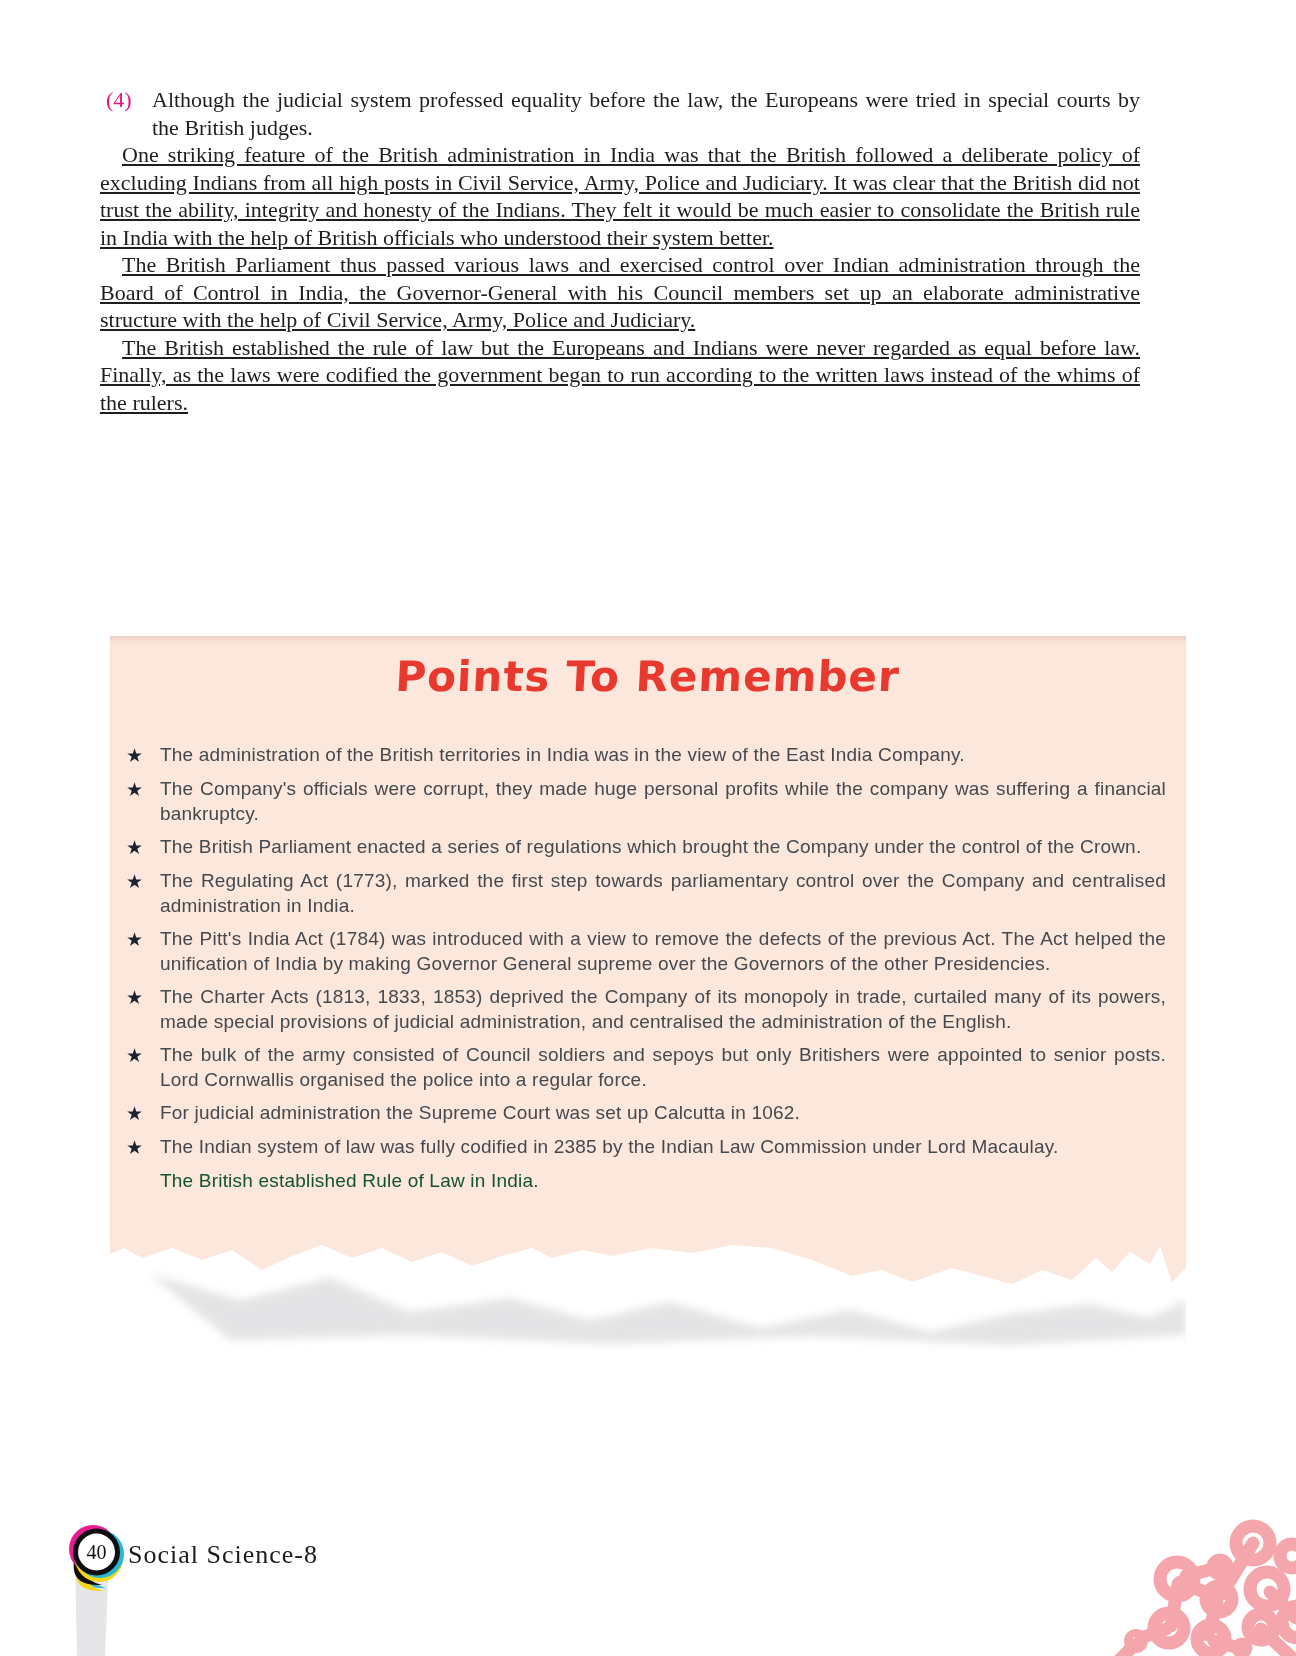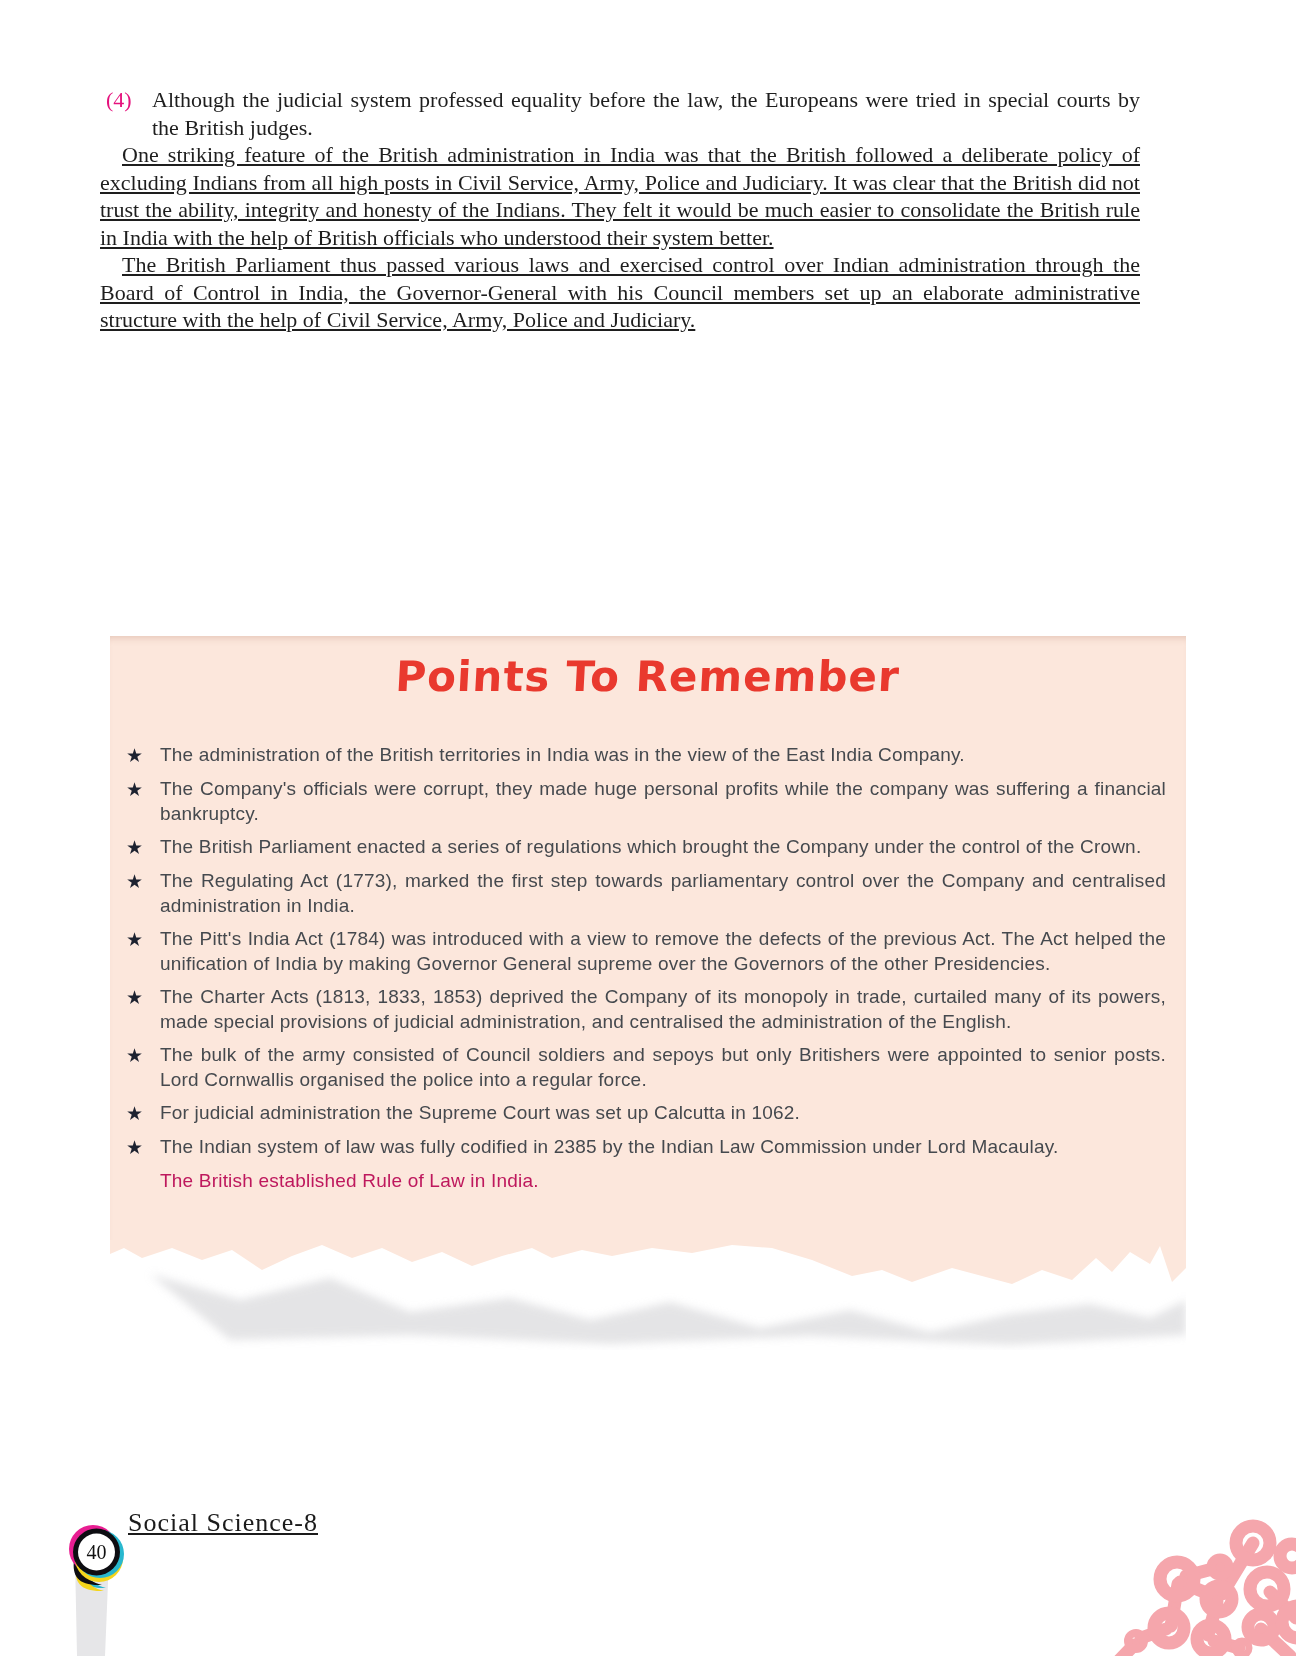--- a/index.html
+++ b/index.html
@@ -51,45 +51,46 @@
     letter-spacing:.2px;
   }
   .points-list .star{
     flex:0 0 34px;
     color:#1d2230;font-size:19px;line-height:25px;
     padding-top:1px;
   }
   .points-list .pt{flex:1;text-align:justify;}
   .points-footnote{
     margin:2px 20px 0 50px;
-    font-size:19px;line-height:25px;color:#be185d;letter-spacing:.2px;
+    font-size:19px;line-height:25px;color:#14532d;letter-spacing:.2px;
   }
   .torn-svg{position:absolute;left:110px;top:1240px;}
 
   
   .footer-badge-svg{position:absolute;left:60px;top:1518px;}
   .book-title{
-    position:absolute;left:128px;top:1508px;
+    position:absolute;left:128px;top:1540px;
     font-family:"Liberation Serif", serif;
-    font-size:26px;color:#1b1b1b;letter-spacing:1px;text-decoration:underline;
+    font-size:26px;color:#1b1b1b;letter-spacing:1px;
   }
   .decor-svg{position:absolute;right:0;bottom:0;}
 </style>
 </head>
 <body>
 
 <div class="page">
 
   <div class="body-text">
     <div class="num-item">
       <span class="num">(4)</span>
       <span>Although the judicial system professed equality before the law, the Europeans were tried in special courts by the British judges.</span>
     </div>
     <p class="para">One striking feature of the British administration in India was that the British followed a deliberate policy of excluding Indians from all high posts in Civil Service, Army, Police and Judiciary. It was clear that the British did not trust the ability, integrity and honesty of the Indians. They felt it would be much easier to consolidate the British rule in India with the help of British officials who understood their system better.</p>
     <p class="para">The British Parliament thus passed various laws and exercised control over Indian administration through the Board of Control in India, the Governor-General with his Council members set up an elaborate administrative structure with the help of Civil Service, Army, Police and Judiciary.</p>
+    <p class="para">The British established the rule of law but the Europeans and Indians were never regarded as equal before law. Finally, as the laws were codified the government began to run according to the written laws instead of the whims of the rulers.</p>
   </div>
 
   <div class="points-box">
     <h2 class="points-title">Points To Remember</h2>
     <ul class="points-list">
       <li>
           <span class="star">★</span>
           <span class="pt">The administration of the British territories in India was in the view of the East India Company.</span>
         </li>
       <li>

